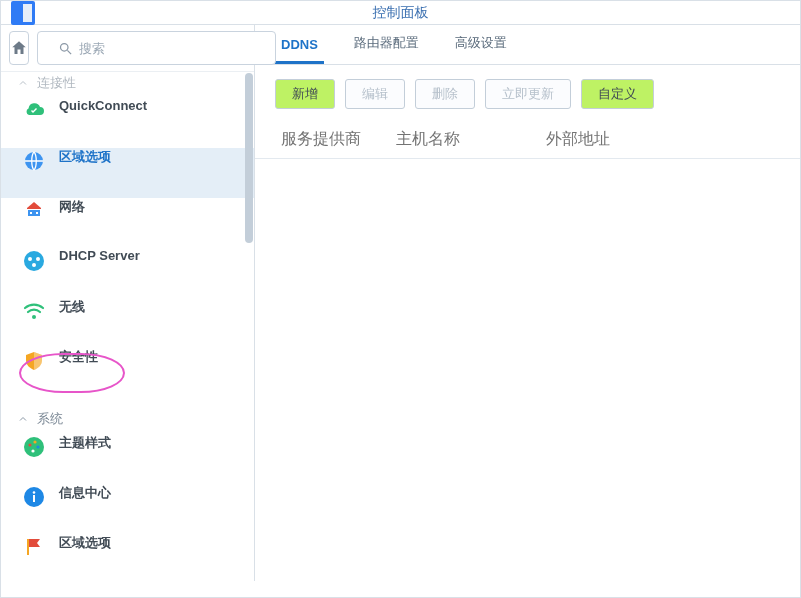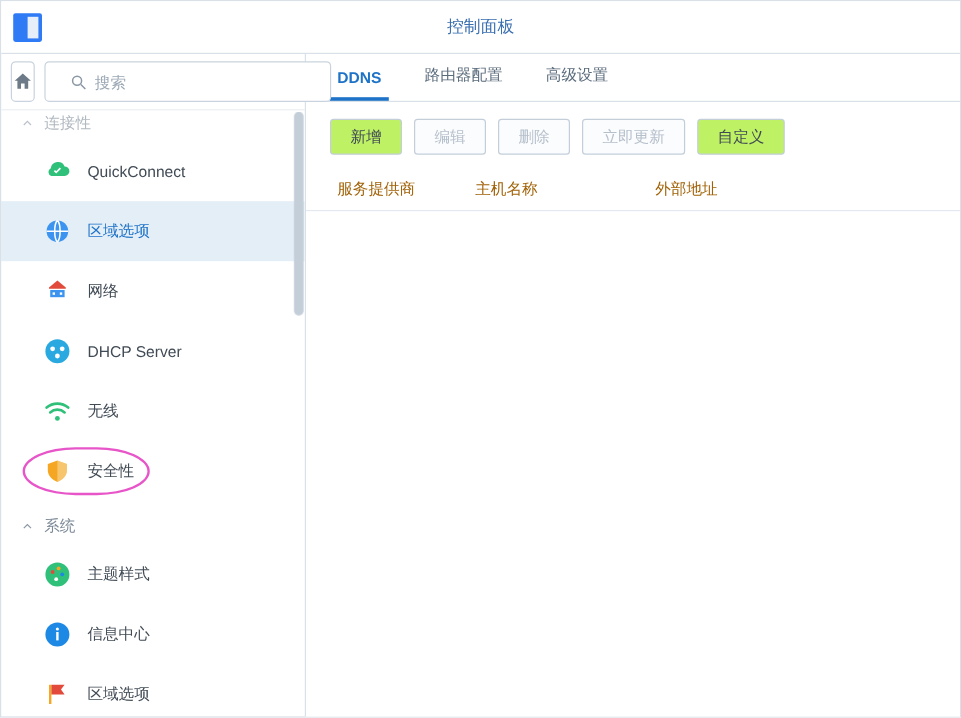--- a/index.html
+++ b/index.html
@@ -7,21 +7,21 @@
   font-family: "Microsoft YaHei", "Helvetica Neue", Arial, sans-serif;
   font-size: 13px;
   color: #414b55;
   background: #fff;
   width: 801px;
   height: 598px;
   overflow: hidden;
   border: 1px solid #d9e0e7;
 }
 .titlebar {
-  height: 44px;
+  height: 24px;
   background: #fff;
   border-bottom: 1px solid #d9e0e7;
   display: flex;
   align-items: center;
   position: relative;
 }
 .titlebar .app-icon {
   width: 24px; height: 24px;
   margin-left: 10px;
   background: linear-gradient(135deg,#2f7bf5 0%,#2f7bf5 100%);
@@ -96,27 +96,28 @@
   align-items: center;
   gap: 8px;
   padding: 12px 16px 6px 16px;
   color: #7d8a97;
   font-size: 13px;
   cursor: pointer;
 }
 .section-hdr.cut { margin-top: -10px; opacity: .6; }
 .nav-item {
   display: flex;
-  align-items: center;
+  align-items: flex-start;
   gap: 12px;
   height: 50px;
-  padding: 0 14px 0 34px;
+  padding: 0 14px 0 20px;
   cursor: pointer;
   position: relative;
   color: #414b55;
+  font-weight: bold;
 }
 .nav-item.active { background: #e4eef7; color: #1e73c8; }
 .nav-item .icon-slot {
   width: 26px; height: 26px;
   display: flex; align-items: center; justify-content: center;
 }
 .nav-item .label { flex: 1; }
 .highlight-ring {
   position: absolute;
   border: 2px solid #e755c9;
@@ -182,22 +183,22 @@
   display: flex; align-items: center;
 }
 .btn.disabled { color: #b6c0cb; cursor: default; background: #fbfcfe; }
 .table-head {
   display: flex;
   padding: 0 20px;
   border-bottom: 1px solid #e3e9ef;
 }
 .th {
   padding: 8px 6px;
-  color: #a16207;
-  font-size: 13px;
+  color: #737373;
+  font-size: 16px;
   border-right: 1px solid transparent;
 }
 .c1 { width: 115px; }
 .c2 { width: 150px; }
 .c3 { width: 100px; }
 .c4 { flex: 1; }
 svg { display: block; }
 </style>
 </head>
 <body>

